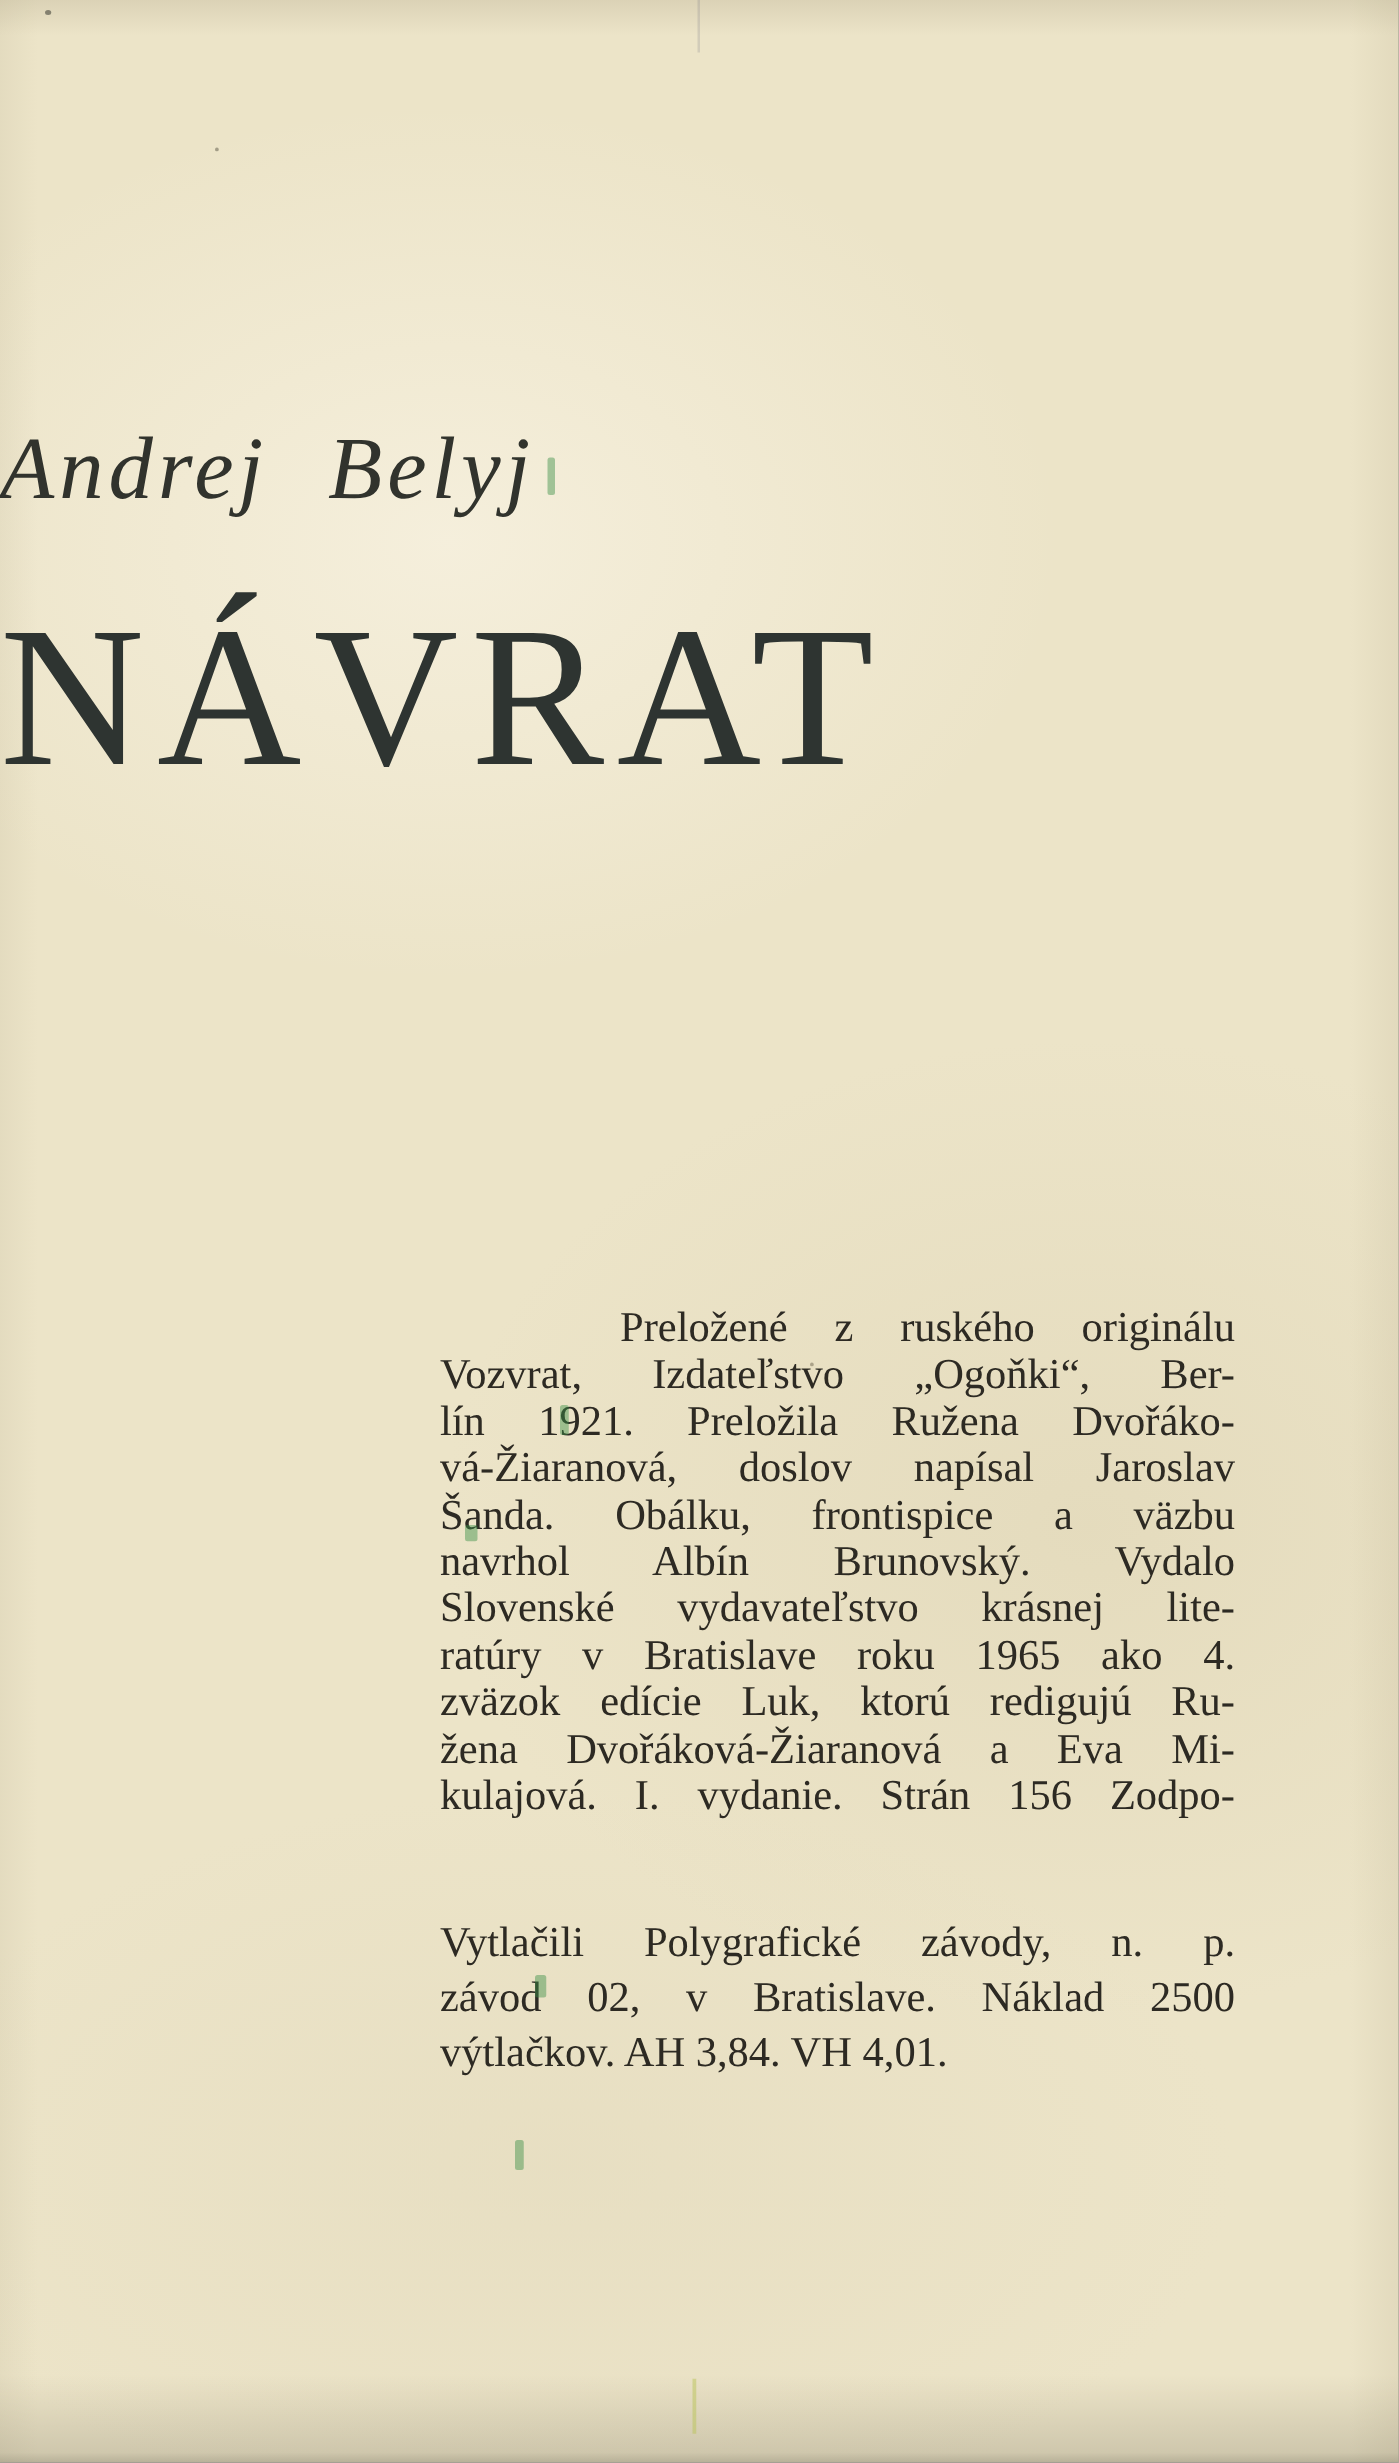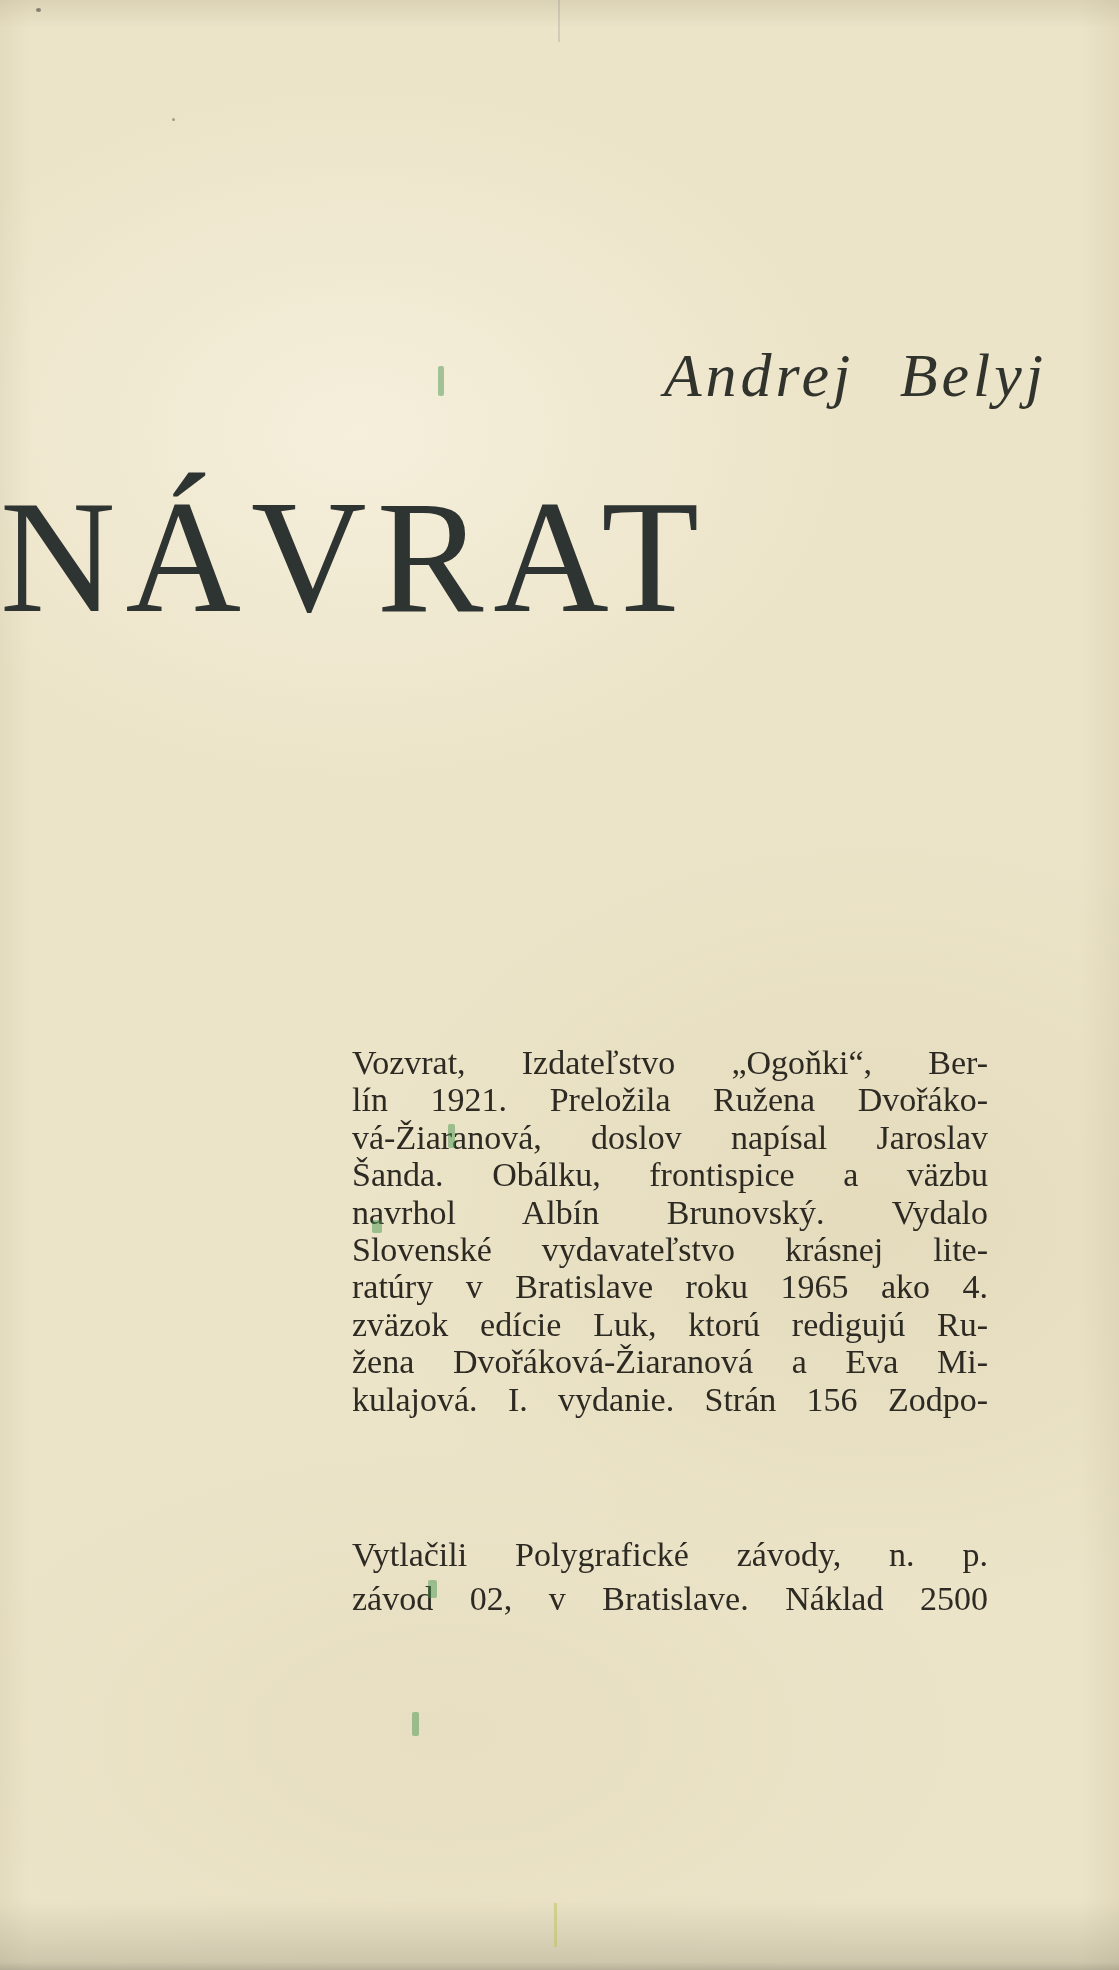--- a/index.html
+++ b/index.html
@@ -12,23 +12,23 @@
       linear-gradient(180deg, rgba(175,165,135,.28) 0px, rgba(175,165,135,0) 28px, rgba(175,165,135,0) 1900px, rgba(140,133,110,.30) 1962px, rgba(120,115,95,.45) 1970px),
       linear-gradient(90deg, rgba(190,180,150,.18) 0px, rgba(190,180,150,0) 30px, rgba(190,180,150,0) 1080px, rgba(190,180,150,.22) 1119px),
       radial-gradient(ellipse 700px 500px at 32% 22%, rgba(246,240,222,.9) 0%, rgba(246,240,222,0) 70%),
       radial-gradient(ellipse 800px 600px at 78% 62%, rgba(222,212,180,.55) 0%, rgba(222,212,180,0) 65%),
       radial-gradient(ellipse 900px 500px at 40% 88%, rgba(228,219,190,.6) 0%, rgba(228,219,190,0) 60%),
       #ece4c8;
   }
   .center-col{position:absolute;left:0;top:0;width:1047px;}
   .author{
     position:absolute;left:0;top:330px;width:100%;
-    text-align:right;
+    text-align:left;
     font-style:italic;
-    font-size:62px;line-height:90px;
+    font-size:71px;line-height:90px;
     letter-spacing:4px;word-spacing:26px;
     color:#31332d;
   }
   .title{
     position:absolute;left:0;top:477px;width:100%;
     font-size:160px;line-height:160px;
     letter-spacing:10px;
     color:#2e3431;
   }
   .colophon{
@@ -63,35 +63,37 @@
 <body>
 
 <div class="page">
 
   <div class="center-col">
     <div class="author">Andrej Belyj</div>
     <div class="title">NÁVRAT</div>
   </div>
 
   <div class="colophon">
+    <div class="ln j ind">Preložené z ruského originálu</div>
     <div class="ln j">Vozvrat, Izdateľstvo „Ogoňki“, Ber-</div>
     <div class="ln j">lín 1921. Preložila Ružena Dvořáko-</div>
     <div class="ln j">vá-Žiaranová, doslov napísal Jaroslav</div>
     <div class="ln j">Šanda. Obálku, frontispice a väzbu</div>
     <div class="ln j">navrhol Albín Brunovský. Vydalo</div>
     <div class="ln j">Slovenské vydavateľstvo krásnej lite-</div>
     <div class="ln j">ratúry v Bratislave roku 1965 ako 4.</div>
     <div class="ln j">zväzok edície Luk, ktorú redigujú Ru-</div>
     <div class="ln j">žena Dvořáková-Žiaranová a Eva Mi-</div>
     <div class="ln j">kulajová. I. vydanie. Strán 156 Zodpo-</div>
   </div>
 
   <div class="imprint">
     <div class="ln j">Vytlačili Polygrafické závody, n. p.</div>
     <div class="ln j">závod 02, v Bratislave. Náklad 2500</div>
+    <div class="ln">výtlačkov. AH 3,84. VH 4,01.</div>
   </div>
 
   <div class="artifact streak-top"></div>
   <div class="artifact streak-bottom"></div>
   <div class="artifact speck1"></div>
   <div class="artifact speck2"></div>
   <div class="artifact speck3"></div>
   <div class="artifact fleck fleck-andrej"></div>
   <div class="artifact fleck fleck-1922"></div>
   <div class="artifact fleck fleck-sanda"></div>

